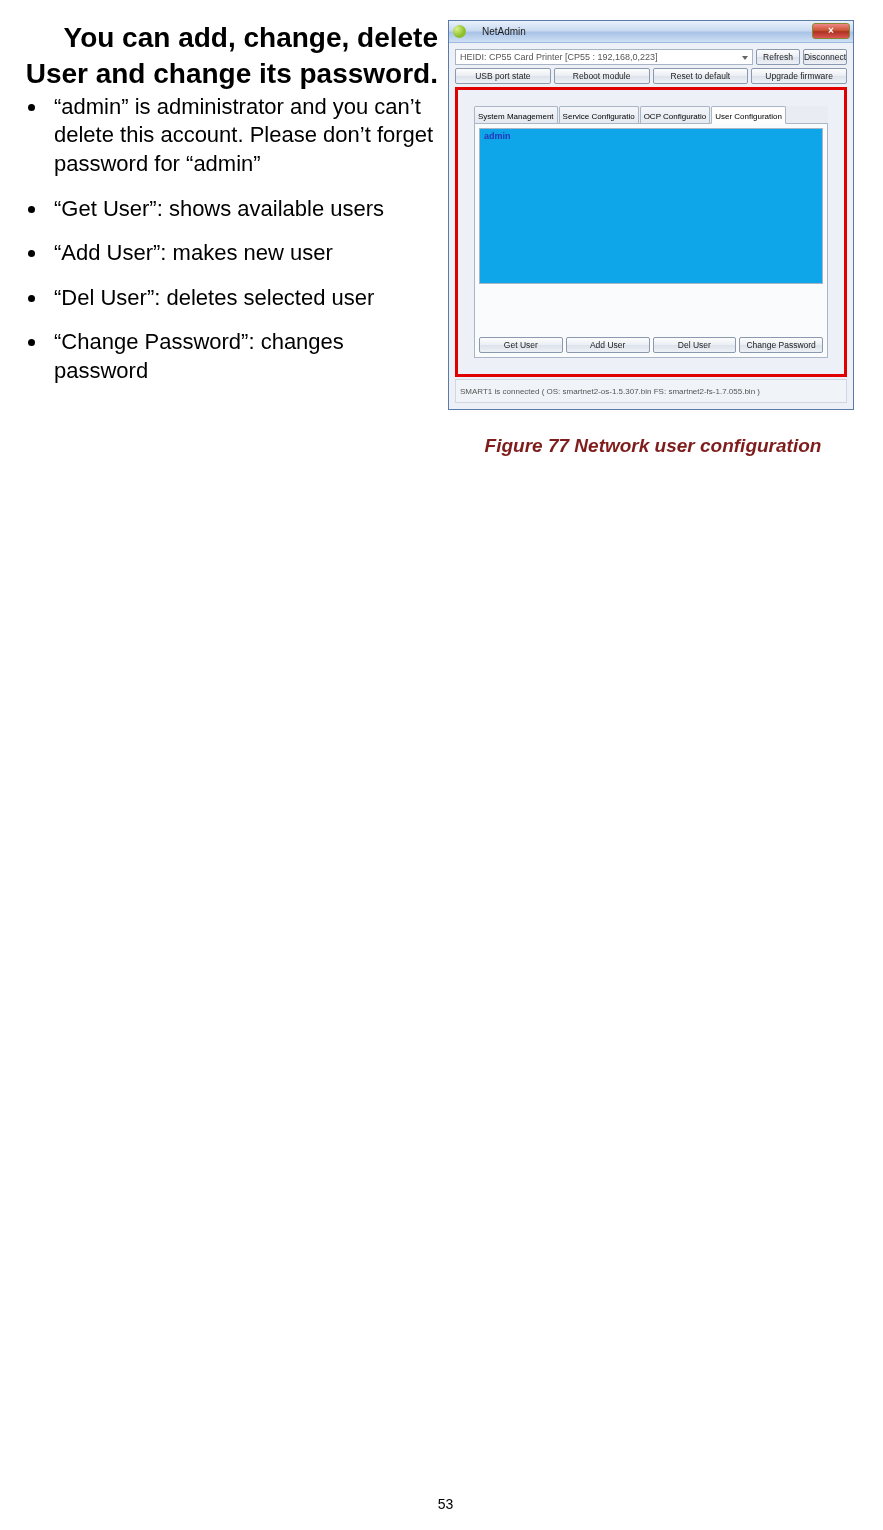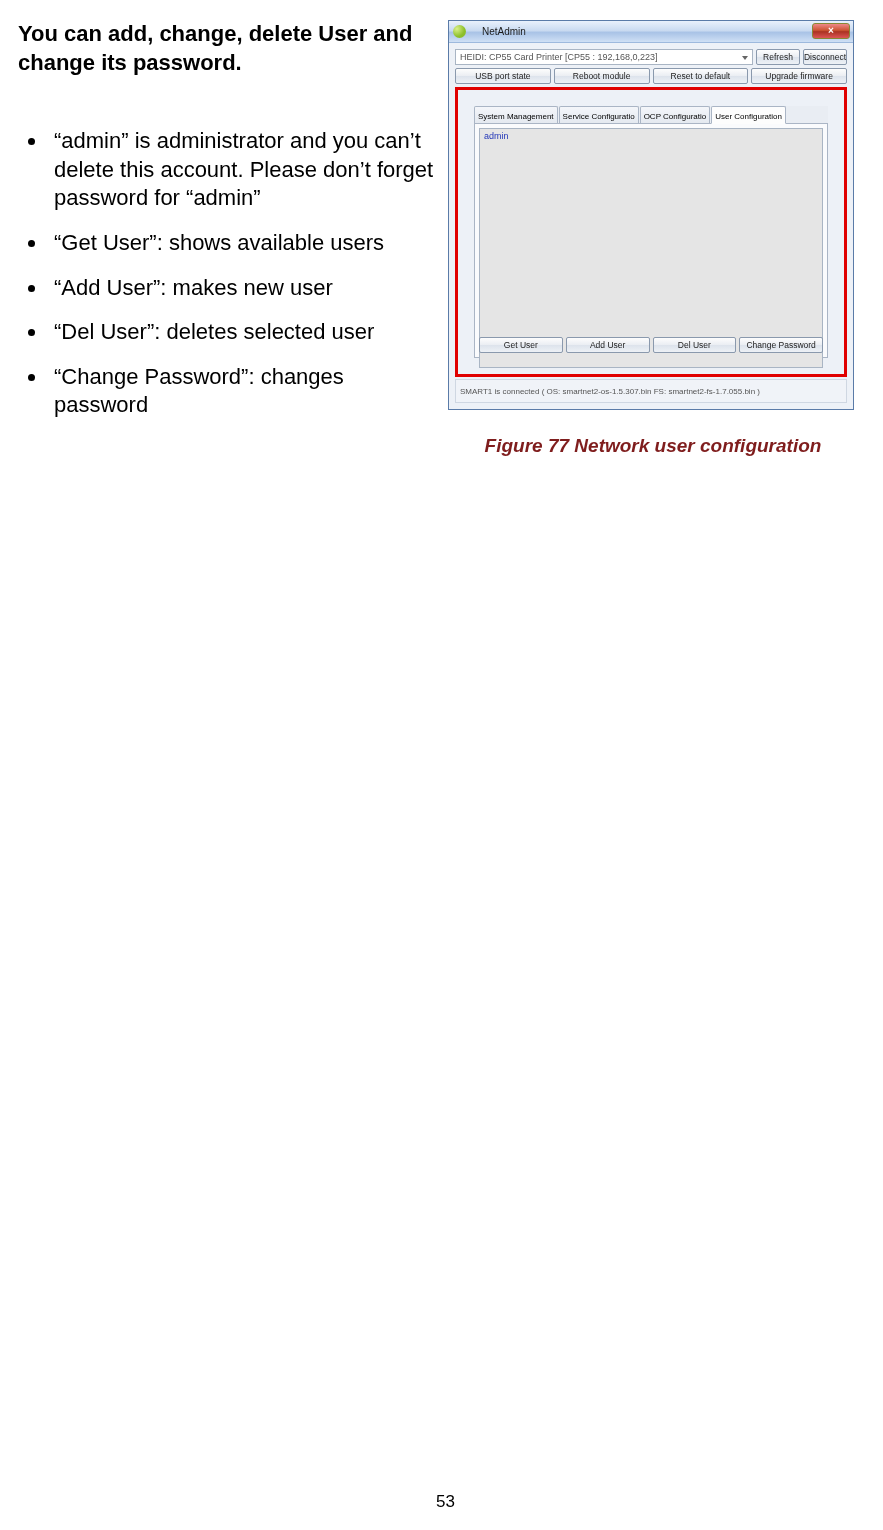--- a/index.html
+++ b/index.html
@@ -15,24 +15,24 @@
       display: flex;
       gap: 10px;
     }
     .left-col {
       width: 420px;
     }
     .right-col {
       width: 410px;
     }
     .heading {
-      font-size: 22px;
+      font-size: 28px;
       font-weight: bold;
       line-height: 1.3;
-      margin-bottom: 50px;
+      text-align: right;
     }
     ul.bullets {
       list-style-type: disc;
       padding-left: 30px;
     }
     ul.bullets li {
       font-size: 22px;
       line-height: 1.3;
       margin-bottom: 16px;
       padding-left: 6px;
@@ -152,24 +152,25 @@
     .tab-panel {
       background: #fafbfd;
       border: 1px solid #aab5c5;
       border-top: none;
       height: 234px;
       position: relative;
       padding: 4px;
     }
     .listbox {
       width: 100%;
-      height: 240px;
+      height: 156px;
       border: 1px solid #a9b5c4;
-      background: #e5e5e5;
+      background: #0ea5e9;
       padding: 2px 4px;
+      font-weight: bold;
     }
     .listbox .item {
       color: #2437b8;
       font-size: 9px;
     }
     .bottom-btns {
       position: absolute;
       bottom: 4px; left: 4px; right: 4px;
       display: flex;
       gap: 3px;
@@ -191,21 +192,21 @@
       font-size: 19px;
       font-style: italic;
       font-weight: bold;
       color: #7f1d1d;
     }
     .page-num {
       position: absolute;
       bottom: 18px;
       left: 8px; right: 0;
       text-align: center;
-      font-size: 17px;
+      font-size: 14px;
     }
   </style>
 </head>
 <body>
 
 <div class="two-col">
   <div class="left-col">
     <div class="heading">You can add, change, delete User and change its password.</div>
     <ul class="bullets">
       <li>“admin” is administrator and you can’t delete this account. Please don’t forget password for “admin”</li>

